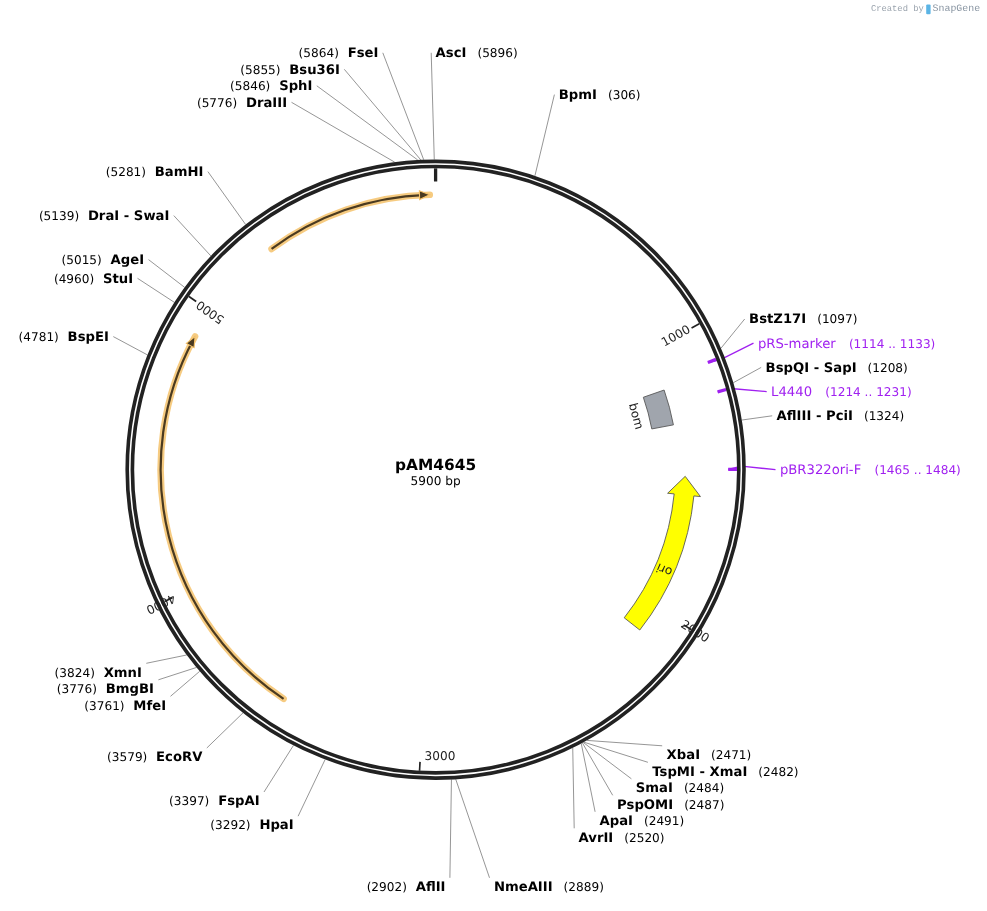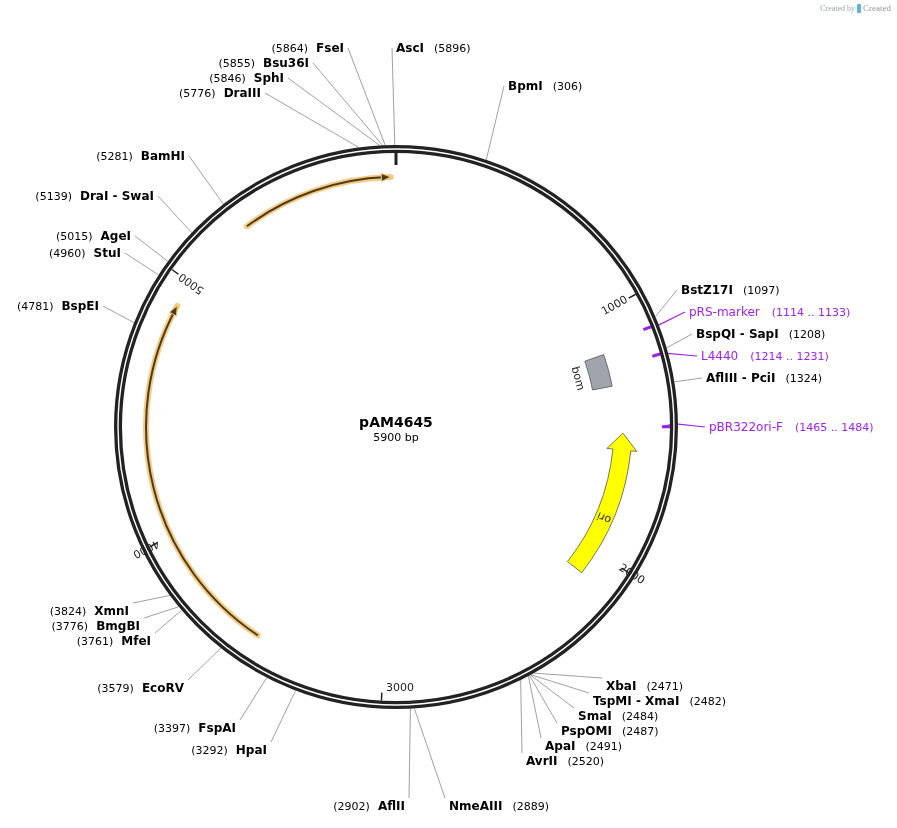--- a/index.html
+++ b/index.html
@@ -1,29 +1,29 @@
 <!DOCTYPE html>
 <html><head>
 <meta charset="utf-8">
 <style>
   html,body{margin:0;padding:0;background:#fff;}
   body{width:897px;height:828px;position:relative;overflow:hidden;font-family:"DejaVu Sans","Liberation Sans",sans-serif;}
   #map{position:absolute;left:0;top:0;}
-  .credit{position:absolute;right:6px;top:3px;font-size:8px;color:#9aa3ad;font-family:Liberation Serif, serif;display:flex;align-items:center;gap:2px;text-align:center;}
+  .credit{position:absolute;right:6px;top:3px;font-size:8px;color:#9aa3ad;font-family:Liberation Mono, monospace;display:flex;align-items:center;gap:2px;text-align:center;}
   .credit .brand{font-size:9px;color:#8a96a3;}
   .credit .logo{display:inline-block;width:4px;height:9px;background:#5bb4e5;border-radius:1px;}
   svg text{font-family:"DejaVu Sans","Liberation Sans",sans-serif;}
 </style>
 </head>
 <body>
 
 <div class="credit">
   <span>Created by</span>
   <span class="logo"></span>
-  <span class="brand">Created</span>
+  <span class="brand">SnapGene</span>
 </div>
 
 <svg id="map" width="897" height="828" viewBox="0 0 897 828">
   <g id="lines-layer">
       <line x1="394.79874379796337" y1="145.00255855143462" x2="392" y2="48" stroke="#888888" stroke-width="0.8"></line>
       <line x1="385.19130972300695" y1="145.20721759687308" x2="348" y2="48" stroke="#888888" stroke-width="0.8"></line>
       <line x1="382.4909989822933" y1="145.32375518779793" x2="313" y2="63" stroke="#888888" stroke-width="0.8"></line>
       <line x1="379.7919292097494" y1="145.46616821195676" x2="288" y2="78" stroke="#888888" stroke-width="0.8"></line>
       <line x1="358.8690804953835" y1="147.45520069809618" x2="265" y2="93" stroke="#888888" stroke-width="0.8"></line>
       <line x1="486.278522916365" y1="159.84126759538748" x2="504" y2="86" stroke="#888888" stroke-width="0.8"></line>

